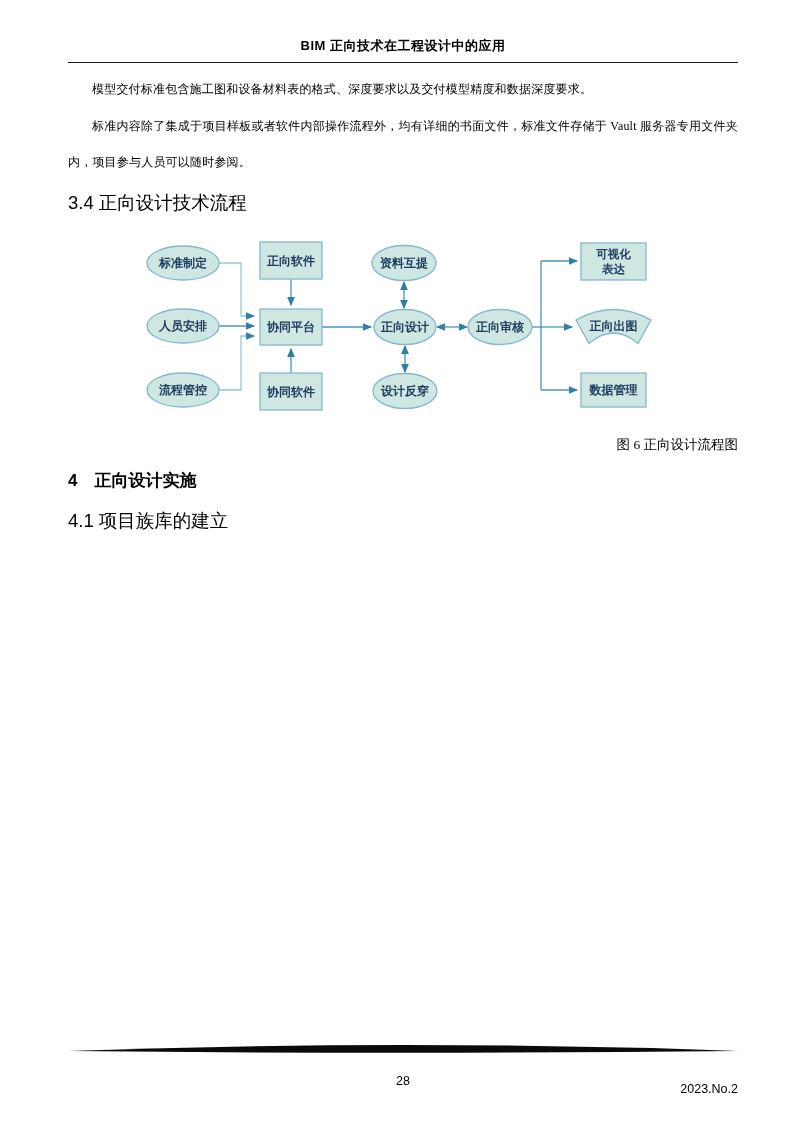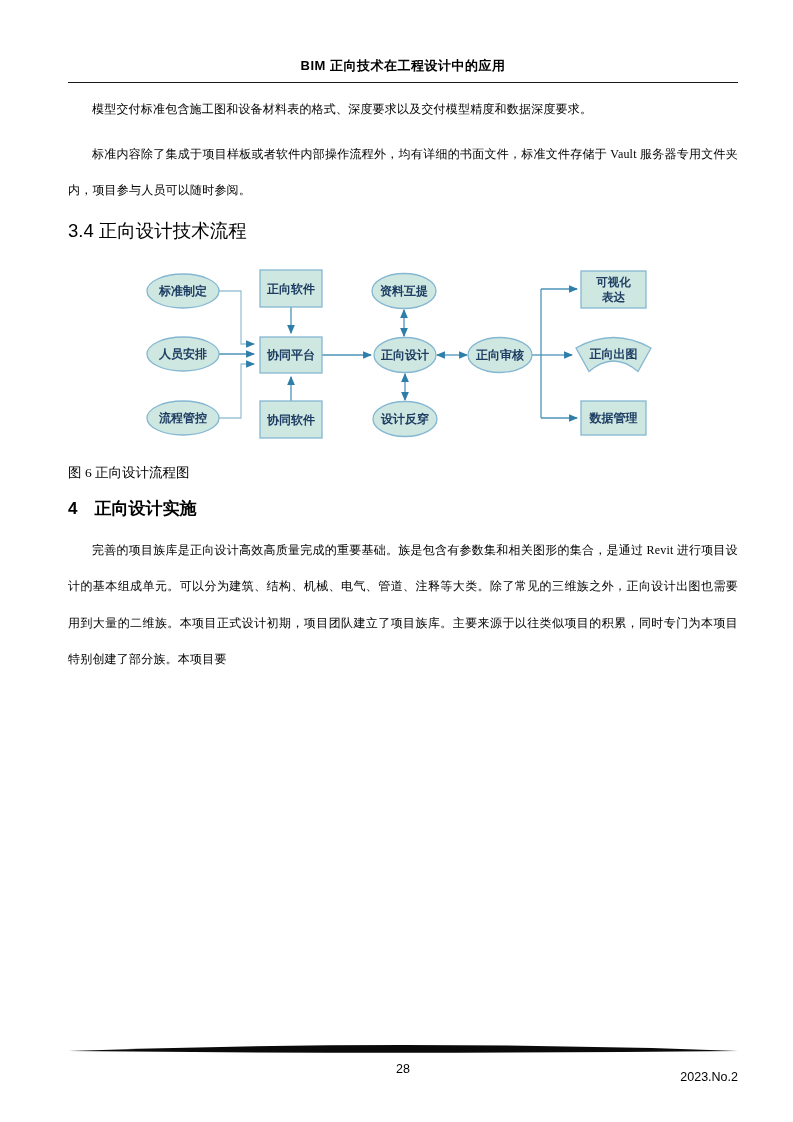--- a/index.html
+++ b/index.html
@@ -3,21 +3,21 @@
 <meta charset="utf-8">
 <style>
   * { margin: 0; padding: 0; box-sizing: border-box; }
   html, body { background: #888; }
   .page {
     position: relative;
     width: 793px;
     height: 1122px;
     margin: 0 auto;
     background: #ffffff;
-    padding: 56px 55px 0 68px;
+    padding: 36px 55px 0 68px;
     font-family: "Liberation Serif", "DejaVu Serif", serif;
     color: #000;
     overflow: hidden;
   }
   .running-header {
     text-align: center;
     font-family: "Liberation Sans", "DejaVu Sans", sans-serif;
     font-size: 13px;
     font-weight: 600;
     line-height: 20px;
@@ -30,40 +30,40 @@
   }
   p.body-par {
     font-size: 12px;
     line-height: 36.5px;
     text-align: justify;
     text-align-last: left;
     text-indent: 2em;
     margin-top: 8px;
     letter-spacing: 0.2px;
   }
-  p.body-par.no-top { margin-top: 8px; }
+  p.body-par.no-top { margin-top: 0; }
   h3.sec {
     font-family: "Liberation Sans", "DejaVu Sans", sans-serif;
     font-size: 18.5px;
     font-weight: 400;
     line-height: 26px;
     margin-top: 9px;
   }
   h2.chap {
     font-family: "Liberation Sans", "DejaVu Sans", sans-serif;
     font-size: 17px;
     font-weight: 700;
     line-height: 30px;
     margin-top: 10px;
   }
   h3.sec.sub { margin-top: 12px; }
   figure.flow-figure { margin-top: 14px; }
   .flow-svg { display: block; margin: 0 auto; }
   figcaption.fig-caption {
-    text-align: left;
+    text-align: right;
     font-size: 13.5px;
     line-height: 22px;
     margin-top: 4px;
   }
   .flow-label {
     font-family: "Liberation Sans", "DejaVu Sans", sans-serif;
     font-size: 12px;
     font-weight: 600;
     fill: #1d3d63;
     text-anchor: middle;
@@ -77,21 +77,21 @@
     left: 68px;
     right: 55px;
     top: 1043px;
   }
   .footer-rule-svg { display: block; width: 100%; height: 11px; }
   .footer-row {
     position: relative;
     font-family: "Liberation Sans", "DejaVu Sans", sans-serif;
     font-size: 12.5px;
     line-height: 18px;
-    margin-top: 6px;
+    margin-top: 18px;
   }
   .footer-page-num { display: block; text-align: center; }
   .footer-issue { position: absolute; right: 0; top: 8px; }
 </style>
 </head>
 <body>
 
 <div class="page">
 
   <header>
@@ -186,22 +186,22 @@
         </g>
         <g>
           <rect class="node-shape" x="443" y="143" width="65" height="34"></rect>
           <text class="flow-label" x="475.5" y="164">数据管理</text>
         </g>
       </svg>
       <figcaption class="fig-caption">图 6 正向设计流程图</figcaption>
     </figure>
 
     <h2 class="chap">4　正向设计实施</h2>
-
-    <p class="body-par no-top">完善的项目族库是正向设计高效高质量完成的重要基础。族是包含有参数集和相关图形的集合，是通过 Revit 进行项目设计的基本组成单元。可以分为建筑、结构、机械、电气、管道、注释等大类。除了常见的三维族之外，正向设计出图也需要用到大量的二维族。本项目正式设计初期，项目团队建立了项目族库。主要来源于以往类似项目的积累，同时专门为本项目特别创建了部分族。本项目要</p>
+    <h3 class="sec sub">4.1 项目族库的建立</h3>
+
   </main>
 
   <footer class="page-footer">
     <svg class="footer-rule-svg" viewBox="0 0 670 11" preserveAspectRatio="none" xmlns="http://www.w3.org/2000/svg">
       <path d="M0,8 Q335,-4 670,8 Q335,11.5 0,8 Z" fill="#0a0a0a"></path>
     </svg>
     <div class="footer-row">
       <span class="footer-page-num">28</span>
       <span class="footer-issue">2023.No.2</span>
     </div>

